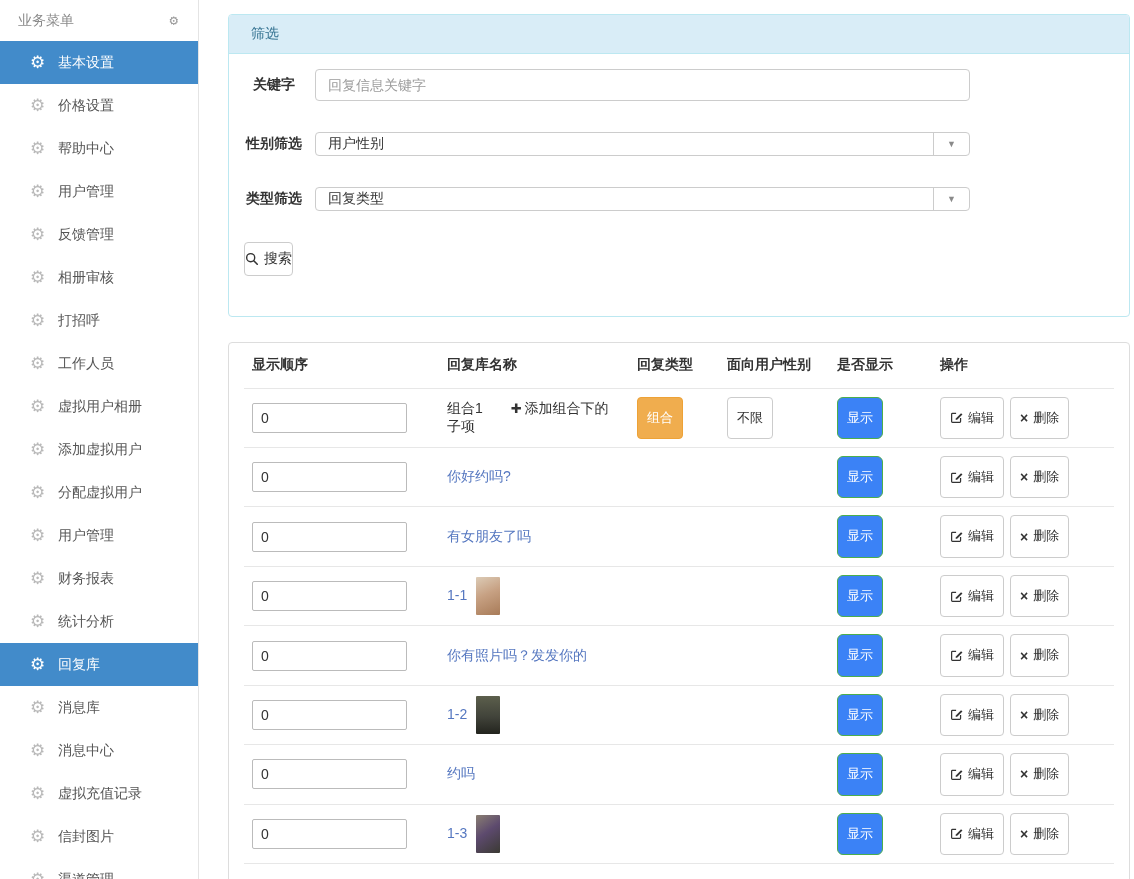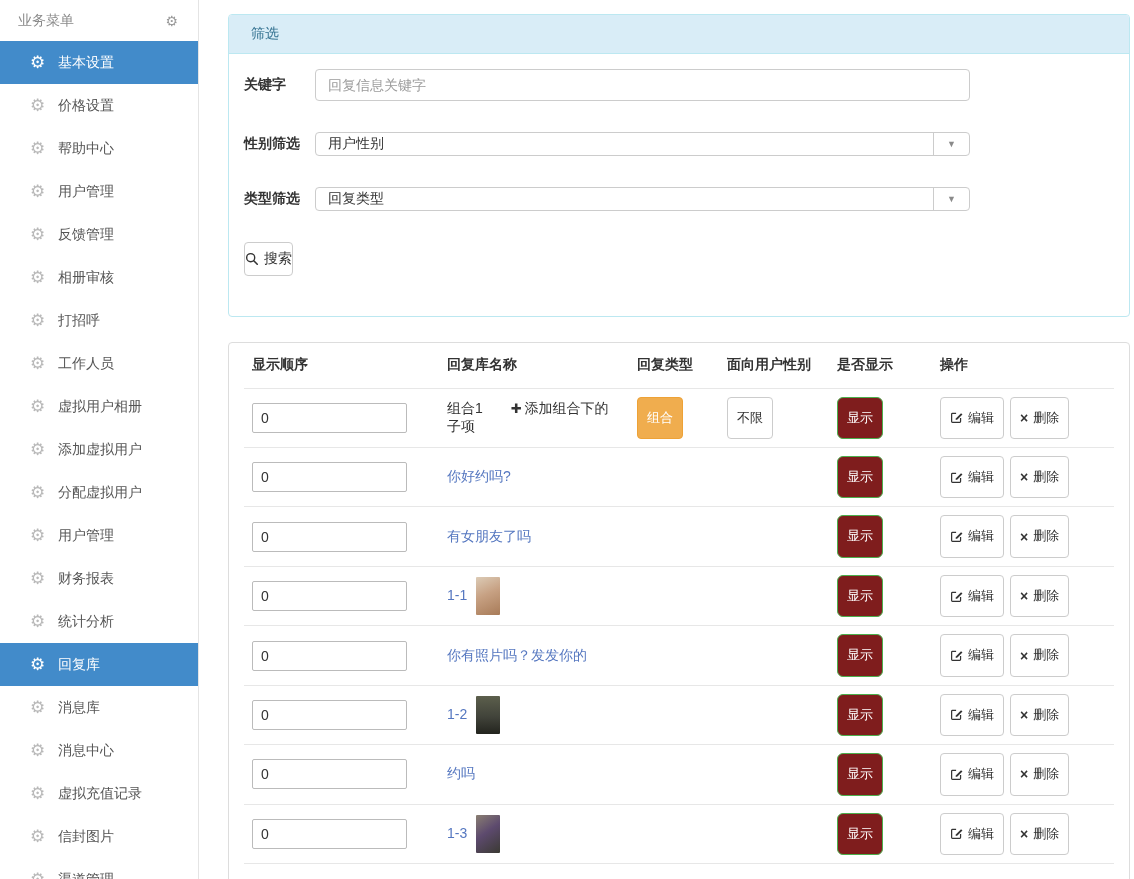--- a/index.html
+++ b/index.html
@@ -3,57 +3,57 @@
 <meta charset="utf-8">
 <style>
   * { box-sizing: border-box; margin: 0; padding: 0; }
   html,body { width:1134px; height:879px; overflow:hidden; background:#fff;
     font-family:"Liberation Sans","DejaVu Sans",sans-serif; font-size:14px; color:#333; }
 
   
   .sidebar { position:absolute; left:0; top:0; width:199px; height:879px;
     background:#fff; border-right:1px solid #e4e4e4; }
   .sidebar-header { height:41px; display:flex; align-items:center;
-    justify-content:space-between; padding:0 20px 0 18px; color:#8a8a8a; }
+    justify-content:space-between; padding:0 20px 0 18px; color:#8a8a8a;font-family:Liberation Mono, monospace; }
   .sidebar-header .gear { font-size:14px; color:#9a9a9a; cursor:pointer; }
   .side-item { height:43px; display:flex; align-items:center; padding-left:30px;
     color:#555; cursor:pointer; }
   .side-item .gear { width:18px; font-size:17px; color:#b9b9b9; margin-right:10px;
     line-height:1; }
   .side-item.active { background:#428bca; color:#fff; }
   .side-item.active .gear { color:#fff; }
 
   
   .main { position:absolute; left:200px; top:0; width:934px; height:879px; }
   .panel { position:absolute; left:28px; width:902px; border-radius:4px;
     background:#fff; }
   .panel-heading { padding:10px 22px; font-size:14px; border-radius:3px 3px 0 0; }
 
   .panel-filter { top:14px; height:303px; border:1px solid #bce8f1; }
   .panel-filter .panel-heading { background:#d9edf7; color:#31708f;
     border-bottom:1px solid #bce8f1; }
   .panel-filter .panel-body { padding:15px; }
 
   .form-row { display:flex; align-items:center; margin-bottom:31px; }
-  .form-label { width:60px; text-align:left; margin-right:11px; font-weight:bold;
+  .form-label { width:60px; text-align:center; margin-right:11px; font-weight:bold;
     color:#333; flex:none; }
   .text-input { width:655px; height:32px; border:1px solid #ccc; border-radius:4px;
     padding:6px 12px; font-size:14px; color:#333; font-family:inherit; outline:none; }
   .text-input::placeholder { color:#9b9b9b; }
   .fake-select { width:655px; height:24px; border:1px solid #ccc; border-radius:4px;
     display:flex; align-items:stretch; cursor:pointer; background:#fff; }
   .fake-select .sel-value { flex:1; display:flex; align-items:center; padding:0 12px; }
   .fake-select .sel-caret { width:36px; border-left:1px solid #ccc; display:flex;
     align-items:center; justify-content:center; color:#8a8a8a; font-size:9px; }
 
   .btn { display:inline-flex; align-items:center; gap:5px; border:1px solid #ccc;
     background:#fff; color:#333; border-radius:4px; padding:6px 0; font-size:14px;
     cursor:pointer; font-family:inherit; line-height:1.42; }
   .btn-sm { padding:11px 9px; font-size:13px; }
-  .btn-green { background:#7f1d1d; border-color:#4cae4c; color:#fff;border-radius:6px; }
+  .btn-green { background:#3b82f6; border-color:#4cae4c; color:#fff;border-radius:6px; }
   .btn-orange { background:#f0ad4e; border-color:#eea236; color:#fff; }
 
   
   .panel-table { top:342px; height:545px; border:1px solid #ddd; }
   .panel-table .panel-heading { background:#f5f5f5; color:#333;
     border-bottom:1px solid #ddd; }
   .table-wrap { padding:0 15px; }
   table { width:100%; border-collapse:collapse; table-layout:fixed; }
   th { text-align:left; font-weight:bold; color:#333; padding:13px 8px; height:45px; }
   td { padding:8px; height:55px; vertical-align:middle; border-top:1px solid #e7e7e7; }

